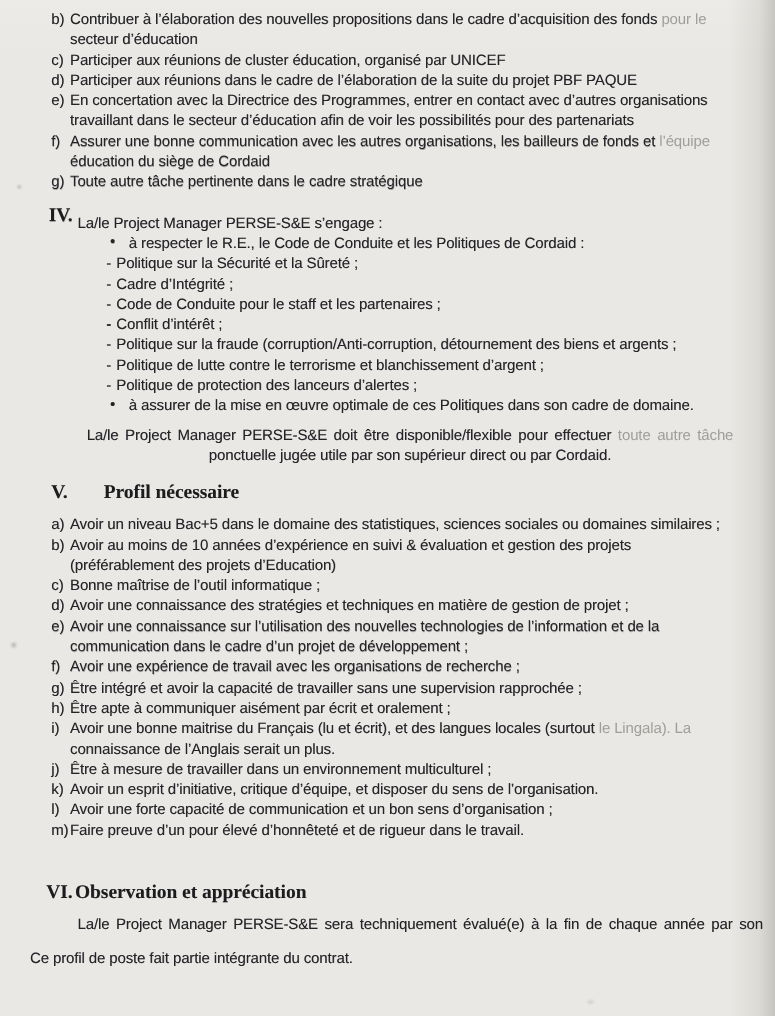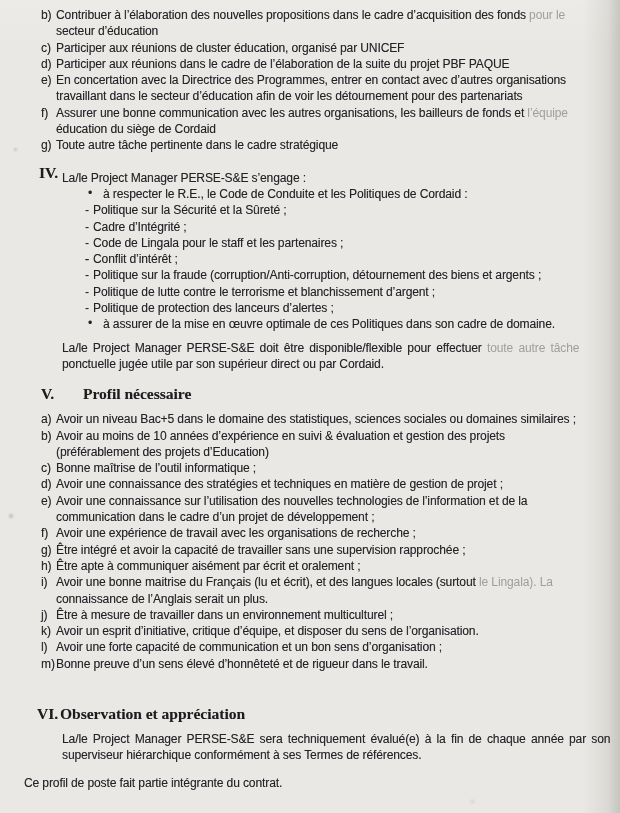--- a/index.html
+++ b/index.html
@@ -42,21 +42,21 @@
   .sec-head .num { position:absolute; top:0; }
   .sec-head-iv { margin-top:9px; padding-left:85px; }
   .sec-head-iv .num { left:39px; }
   .sec-head-v  { margin-top:12px; padding-left:83px; }
   .sec-head-v  .num { left:41px; }
   .sec-head-vi { margin-top:32px; padding-left:60px; }
   .sec-head-vi .num { left:37px; }
 
   .indent-para { margin-left:62px; margin-right:26px; }
   .intro { margin-top:16px; }
-  .body-para { margin-top:7px; }
+  .body-para { margin-top:7px;text-align:center; }
   .stretch { word-spacing:2px; }
 
   .bullet-row { position:relative; padding-left:103px; }
   .bullet-row .bmark { position:absolute; left:88px; top:-1px; }
   .dash-row { position:relative; padding-left:93px; }
   .dash-row .dmark { position:absolute; left:85px; top:0; }
 
   .vlist { margin-top:7px; }
   .closing { margin-top:11px;margin-left:24px; }
 
@@ -81,21 +81,21 @@
       <span class="marker">c)</span>
       <div class="line">Participer aux réunions de cluster éducation, organisé par UNICEF</div>
     </div>
     <div class="li">
       <span class="marker">d)</span>
       <div class="line">Participer aux réunions dans le cadre de l’élaboration de la suite du projet PBF PAQUE</div>
     </div>
     <div class="li">
       <span class="marker">e)</span>
       <div class="line">En concertation avec la Directrice des Programmes, entrer en contact avec d’autres organisations</div>
-      <div class="line">travaillant dans le secteur d’éducation afin de voir les détournement pour des partenariats</div>
+      <div class="line">travaillant dans le secteur d’éducation afin de voir les possibilités pour des partenariats</div>
     </div>
     <div class="li">
       <span class="marker">f)</span>
       <div class="line"><span>Assurer une bonne communication avec les autres organisations, les bailleurs de fonds et</span><span class="faded"> l’équipe</span></div>
       <div class="line">éducation du siège de Cordaid</div>
     </div>
     <div class="li">
       <span class="marker">g)</span>
       <div class="line">Toute autre tâche pertinente dans le cadre stratégique</div>
     </div>
@@ -115,21 +115,21 @@
     <div class="dash-row">
       <span class="dmark">-</span>
       <div class="line">Politique sur la Sécurité et la Sûreté ;</div>
     </div>
     <div class="dash-row">
       <span class="dmark">-</span>
       <div class="line">Cadre d’Intégrité ;</div>
     </div>
     <div class="dash-row">
       <span class="dmark">-</span>
-      <div class="line">Code de Lingala pour le staff et les partenaires ;</div>
+      <div class="line">Code de Conduite pour le staff et les partenaires ;</div>
     </div>
     <div class="dash-row">
       <span class="dmark">-</span>
     </div>
     <div class="dash-row">
       <span class="dmark">-</span>
       <div class="line">Conflit d’intérêt ;</div>
     </div>
     <div class="dash-row">
       <span class="dmark">-</span>
@@ -206,32 +206,31 @@
     <div class="li">
       <span class="marker">k)</span>
       <div class="line">Avoir un esprit d’initiative, critique d’équipe, et disposer du sens de l’organisation.</div>
     </div>
     <div class="li">
       <span class="marker">l)</span>
       <div class="line">Avoir une forte capacité de communication et un bon sens d’organisation ;</div>
     </div>
     <div class="li">
       <span class="marker">m)</span>
-      <div class="line">Bonne preuve d’un sens élevé d’honnêteté et de rigueur dans le travail.</div>
+      <div class="line">Faire preuve d’un pour élevé d’honnêteté et de rigueur dans le travail.</div>
     </div>
   </div>
 
   <div class="sec-head sec-head-vi">
     <span class="num">VI.</span>
     <span>Observation et appréciation</span>
   </div>
 
   <div class="indent-para body-para">
     <div class="line stretch">La/le Project Manager PERSE-S&amp;E sera techniquement évalué(e) à la fin de chaque année par son</div>
-    <div class="line">superviseur hiérarchique conformément à ses Termes de références.</div>
   </div>
 
   <div class="indent-para closing line">Ce profil de poste fait partie intégrante du contrat.</div>
 
   <div class="speck speck-1"></div>
   <div class="speck speck-2"></div>
   <div class="speck speck-3"></div>
 
 </div>
 

